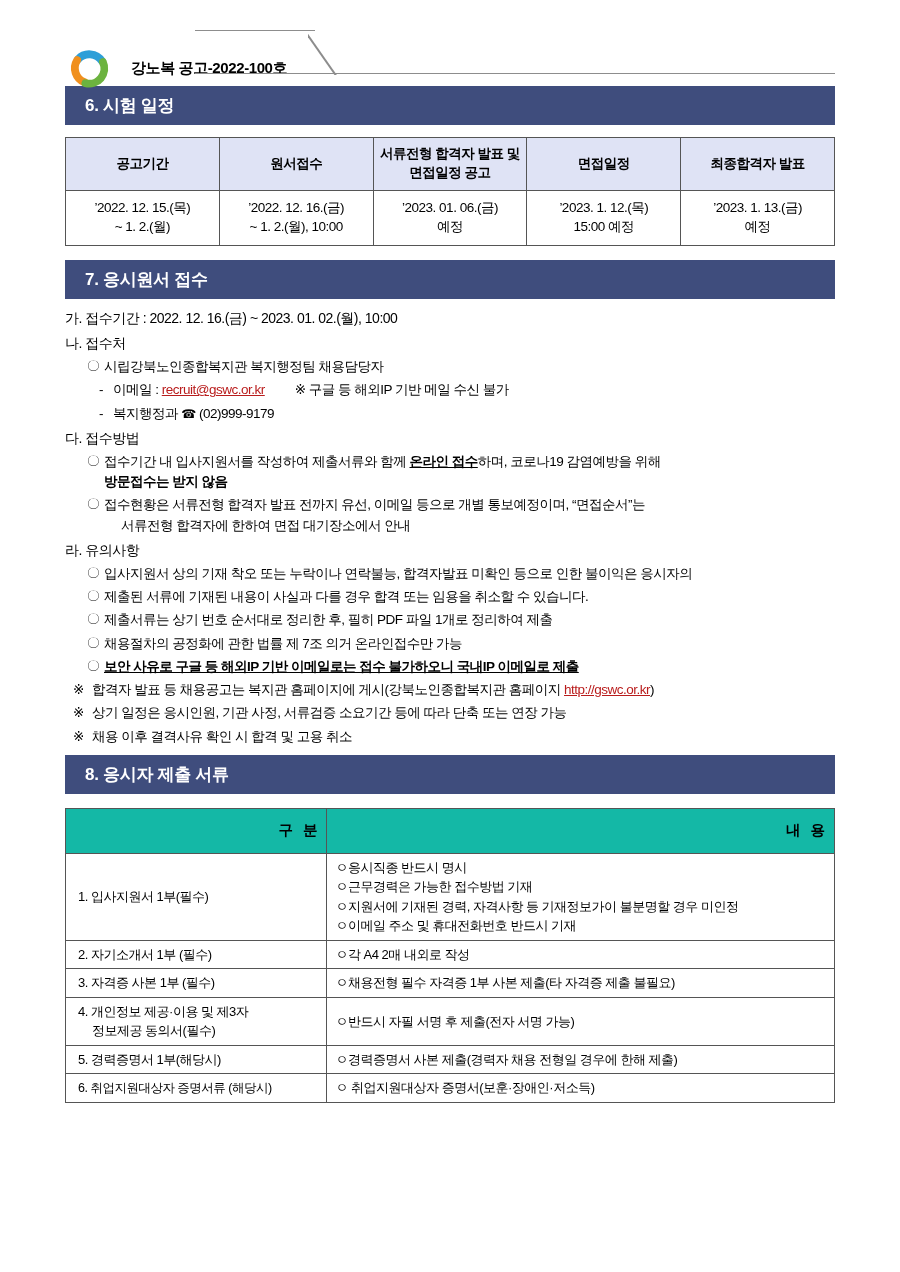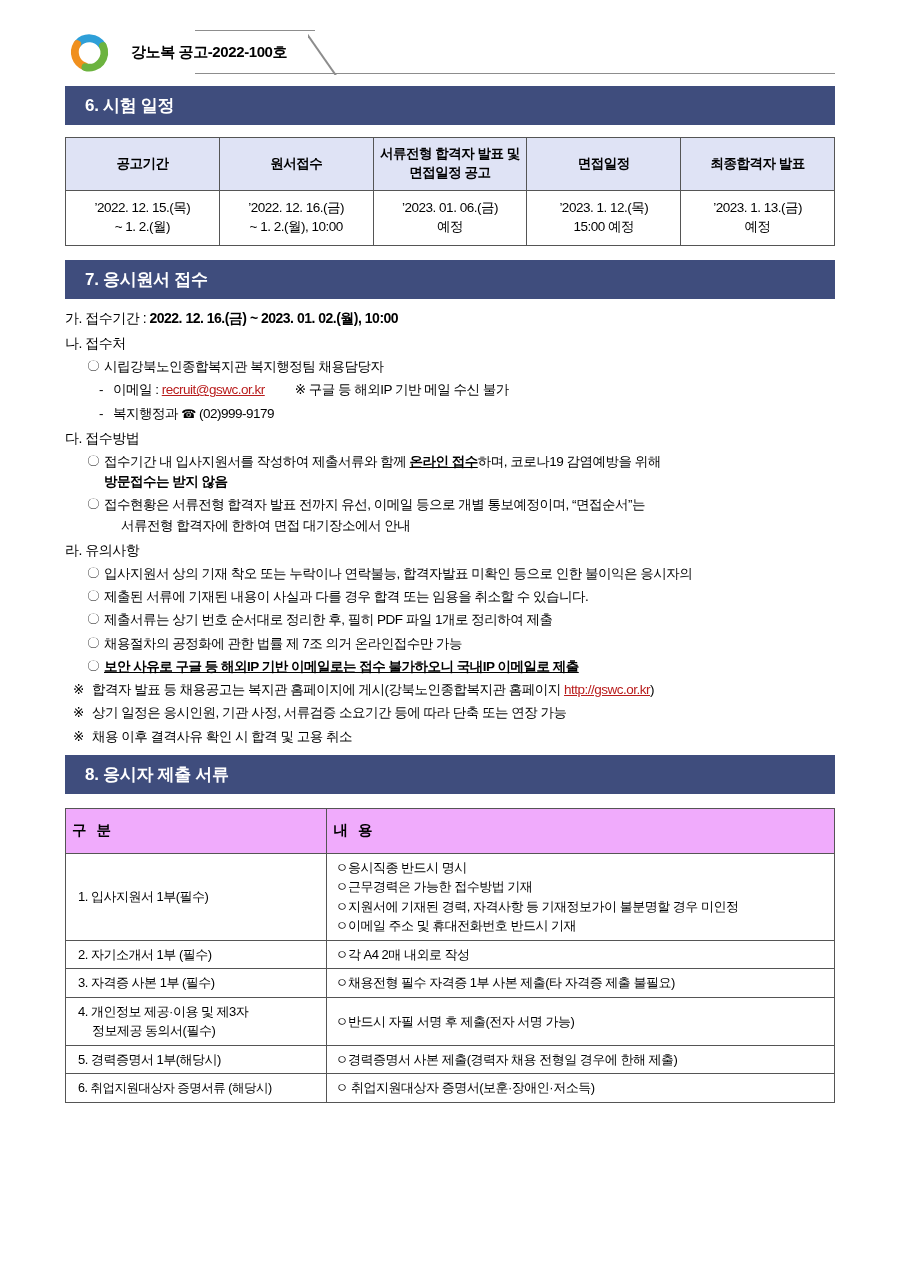--- a/index.html
+++ b/index.html
@@ -22,21 +22,21 @@
     height: 1272px;
     position: relative;
     box-sizing: border-box;
     padding: 0 65px;
   }
 
   
   .masthead {
     position: relative;
     height: 82px;
-    padding-top: 28px;
+    padding-top: 44px;
     box-sizing: border-box;
     text-align: center;
   }
   .mast-inner {
     display: flex;
     align-items: center;
     height: 48px;
   }
   .logo {
     width: 46px;
@@ -133,21 +133,21 @@
   .sched .ln { display: block; }
 
   
   .blk { margin-top: 9px; }
   .lvl1 {
     font-size: 14px;
     letter-spacing: -0.5px;
     margin: 4px 0 2px 0;
     line-height: 1.5;
   }
-  .lvl1 .b { font-weight: bold; }
+  .lvl1 .b { font-weight: normal; }
   .lvl2 {
     font-size: 13.5px;
     letter-spacing: -0.5px;
     margin: 3px 0 3px 22px;
     line-height: 1.5;
     display: flex;
     align-items: flex-start;
   }
   .lvl2 > .mk {
     flex: 0 0 auto;
@@ -192,23 +192,23 @@
   }
   .docs th, .docs td {
     border: 1px solid #555;
     font-size: 13px;
     letter-spacing: -0.5px;
     line-height: 1.5;
     padding: 4px 6px;
     vertical-align: middle;
   }
   .docs th {
-    background: #f0abfc;
+    background: #14b8a6;
     font-weight: bold;
-    text-align: left;
+    text-align: right;
     height: 36px;
     font-size: 14.5px;
     letter-spacing: 3px;
   }
   .docs td.c1 {
     text-align: left;
     padding-left: 12px;
   }
   .docs td.c2 {
     text-align: left;

